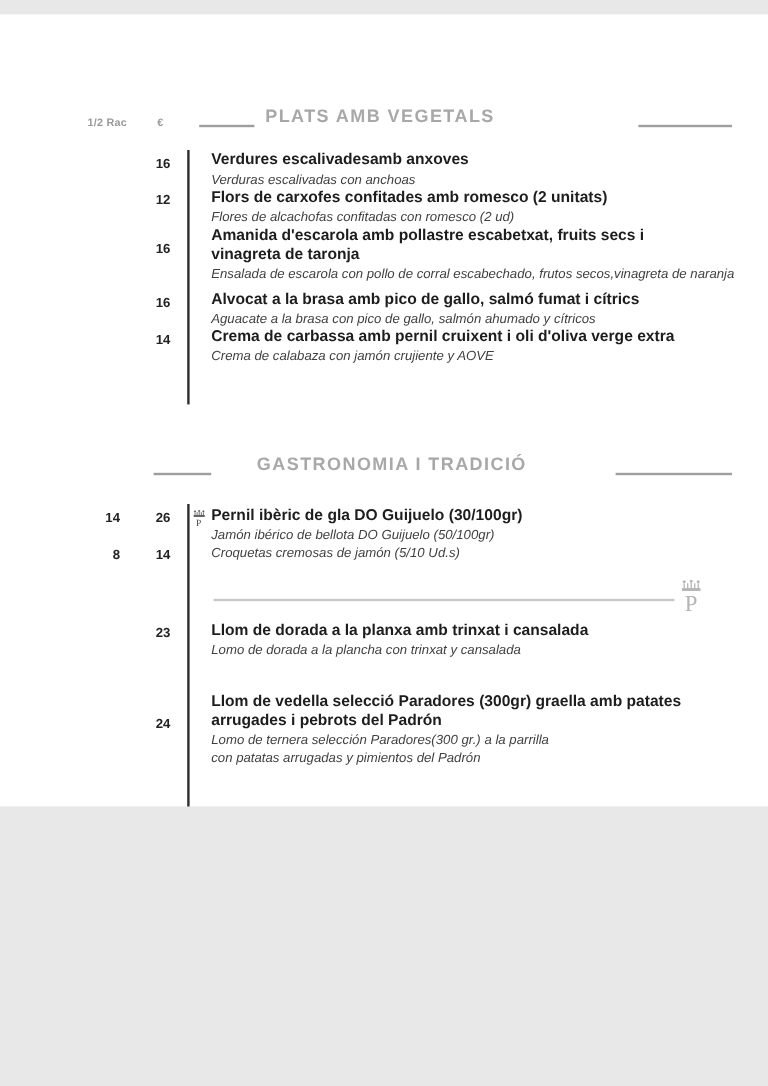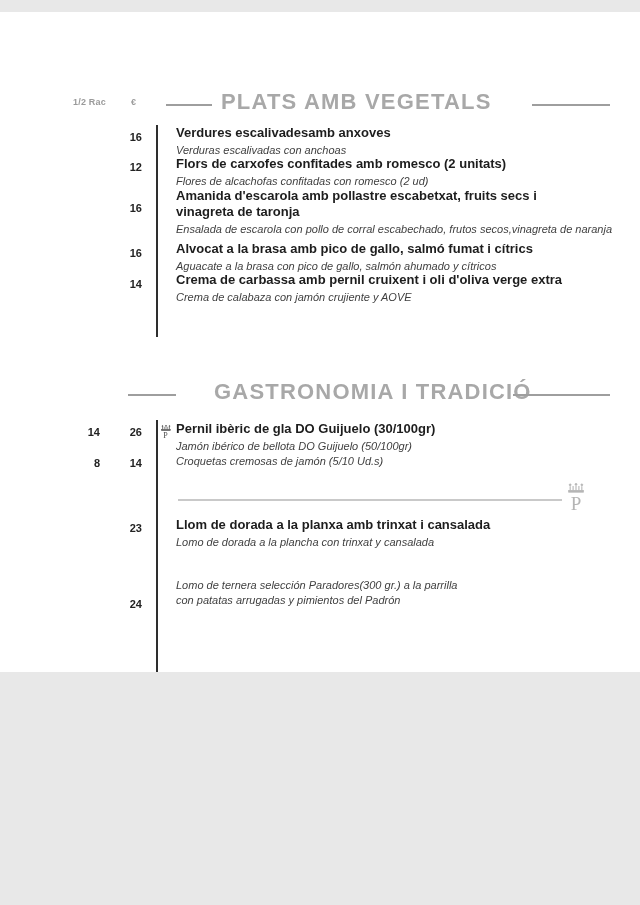--- a/index.html
+++ b/index.html
@@ -5,21 +5,21 @@
   html,body{margin:0;padding:0;background:#e8e8e8;}
   .page{
     position:relative;width:640px;height:660px;margin:12px auto;background:#ffffff;
     font-family:"Liberation Sans","DejaVu Sans",sans-serif;overflow:hidden;
   }
   
   .col-head{position:absolute;font-size:9px;font-weight:bold;color:#9a9a9a;letter-spacing:.2px;}
   .col-head.rac{left:73px;top:85px;}
   .col-head.eur{left:131px;top:85px;}
   
-  .sec-title{position:absolute;font-size:22px;font-weight:bold;color:#a8a8a8;letter-spacing:1.2px;white-space:nowrap;}
+  .sec-title{position:absolute;font-size:15px;font-weight:bold;color:#a8a8a8;letter-spacing:1.2px;white-space:nowrap;}
   .sec1 .sec-title{left:221px;top:77px;}
   .sec2 .sec-title{left:214px;top:367px;}
   .rule{position:absolute;height:2px;background:#9e9e9e;}
   .sec1 .rule.left{left:166px;top:92px;width:46px;}
   .sec1 .rule.right{left:532px;top:92px;width:78px;}
   .sec2 .rule.left{left:128px;top:382px;width:48px;}
   .sec2 .rule.right{left:513px;top:382px;width:97px;}
   
   .vline{position:absolute;left:156px;width:2px;background:#2e2e2e;}
   .vline.v1{top:113px;height:212px;}
@@ -147,17 +147,19 @@
   </span>
 
   <div class="price eur p-s2-2">23</div>
   <div class="item i-s2-2">
     <div class="title">Llom de dorada a la planxa amb trinxat i cansalada</div>
     <div class="subtitle">Lomo de dorada a la plancha con trinxat y cansalada</div>
   </div>
 
   <div class="price eur p-s2-3">24</div>
   <div class="item i-s2-3">
+    <div class="title">Llom de vedella selecció Paradores (300gr) graella amb patates
+arrugades i pebrots del Padrón</div>
     <div class="subtitle">Lomo de ternera selección Paradores(300 gr.) a la parrilla
 con patatas arrugadas y pimientos del Padrón</div>
   </div>
 
 </div>
 
 </body></html>

